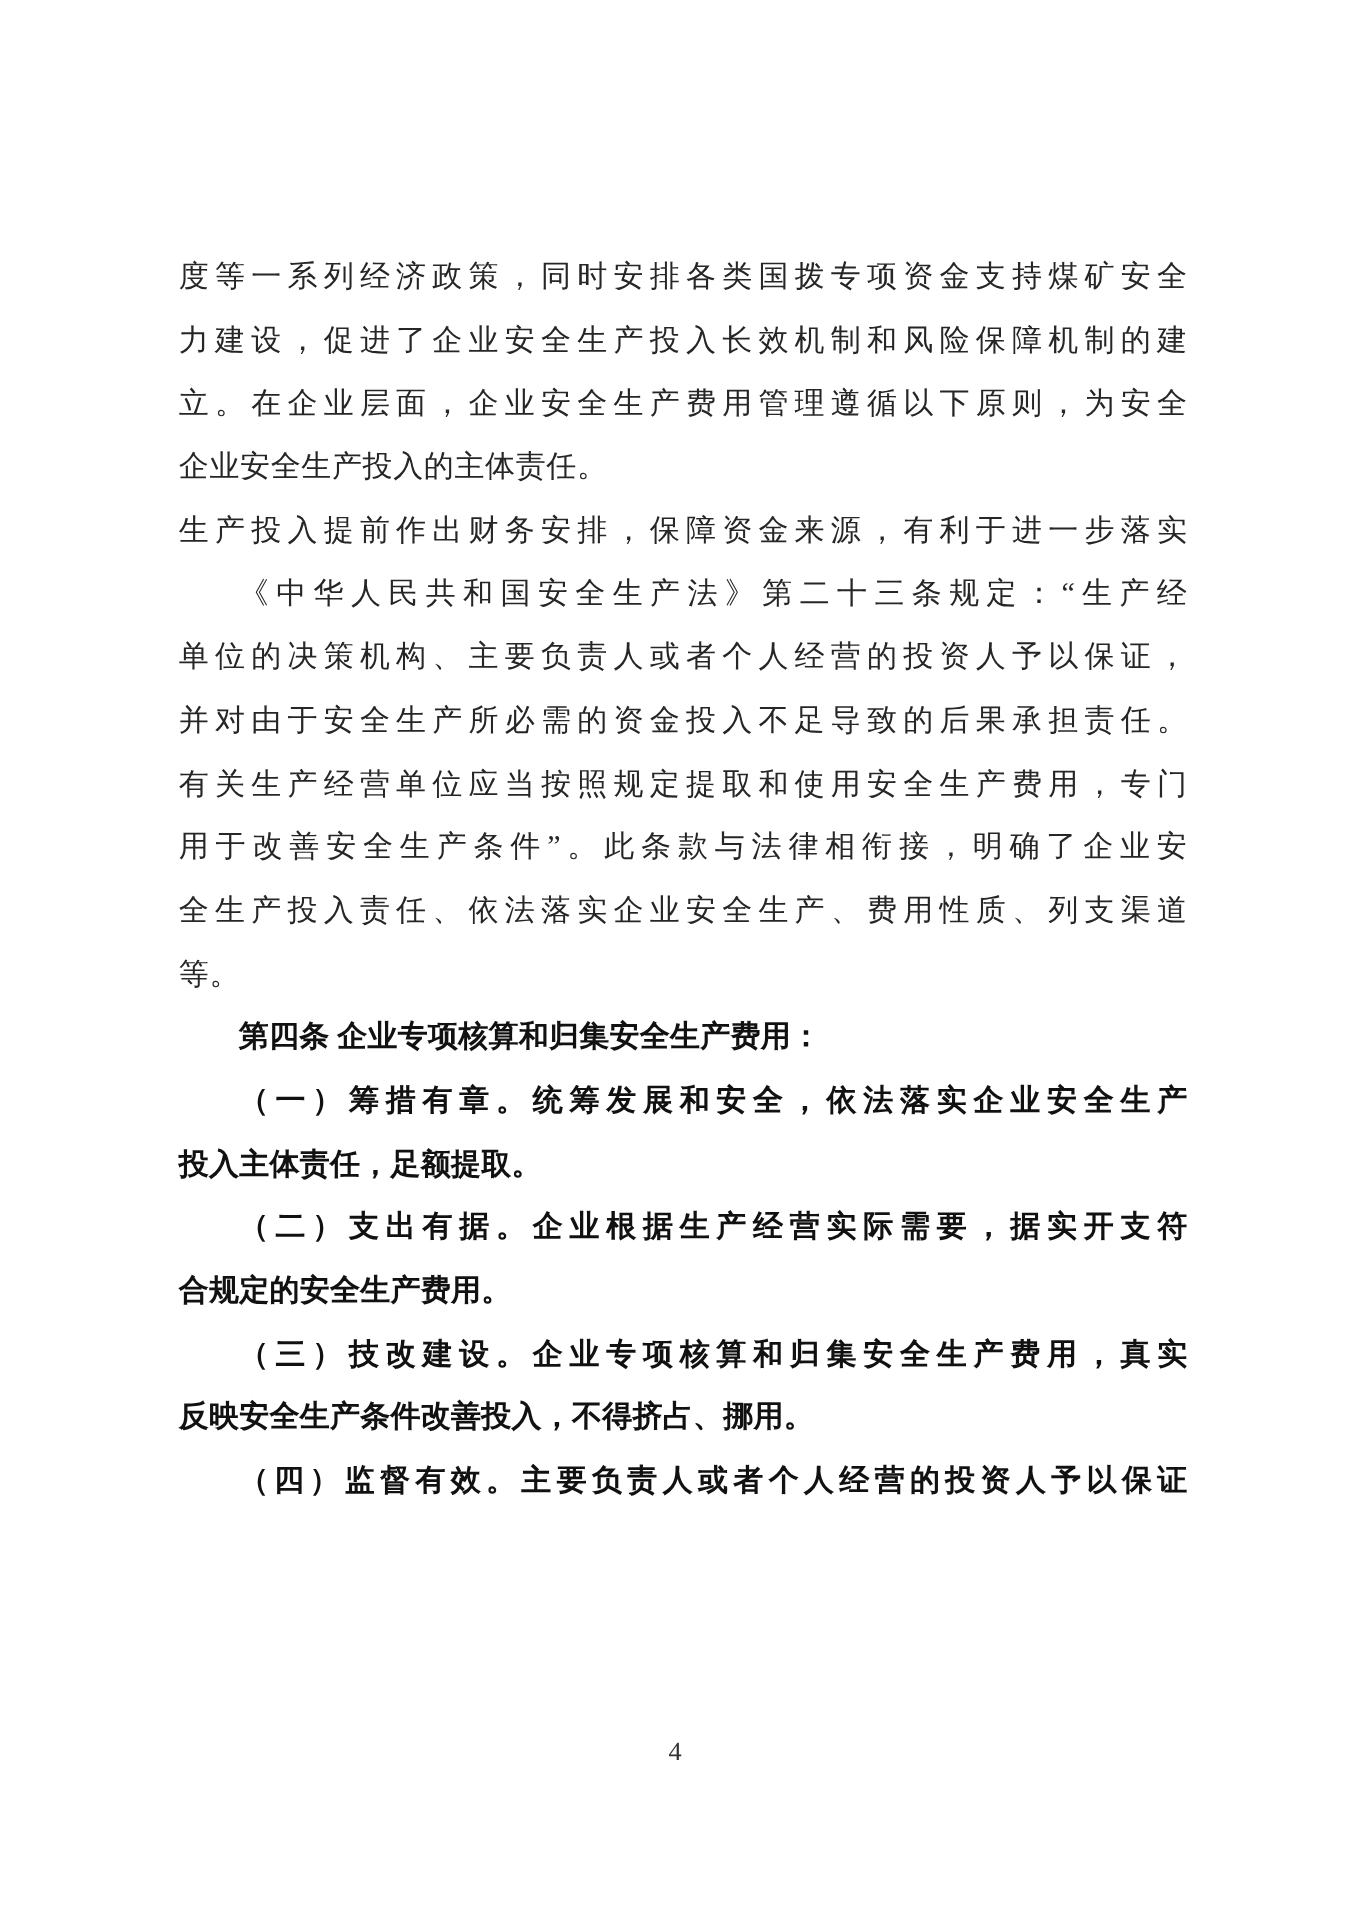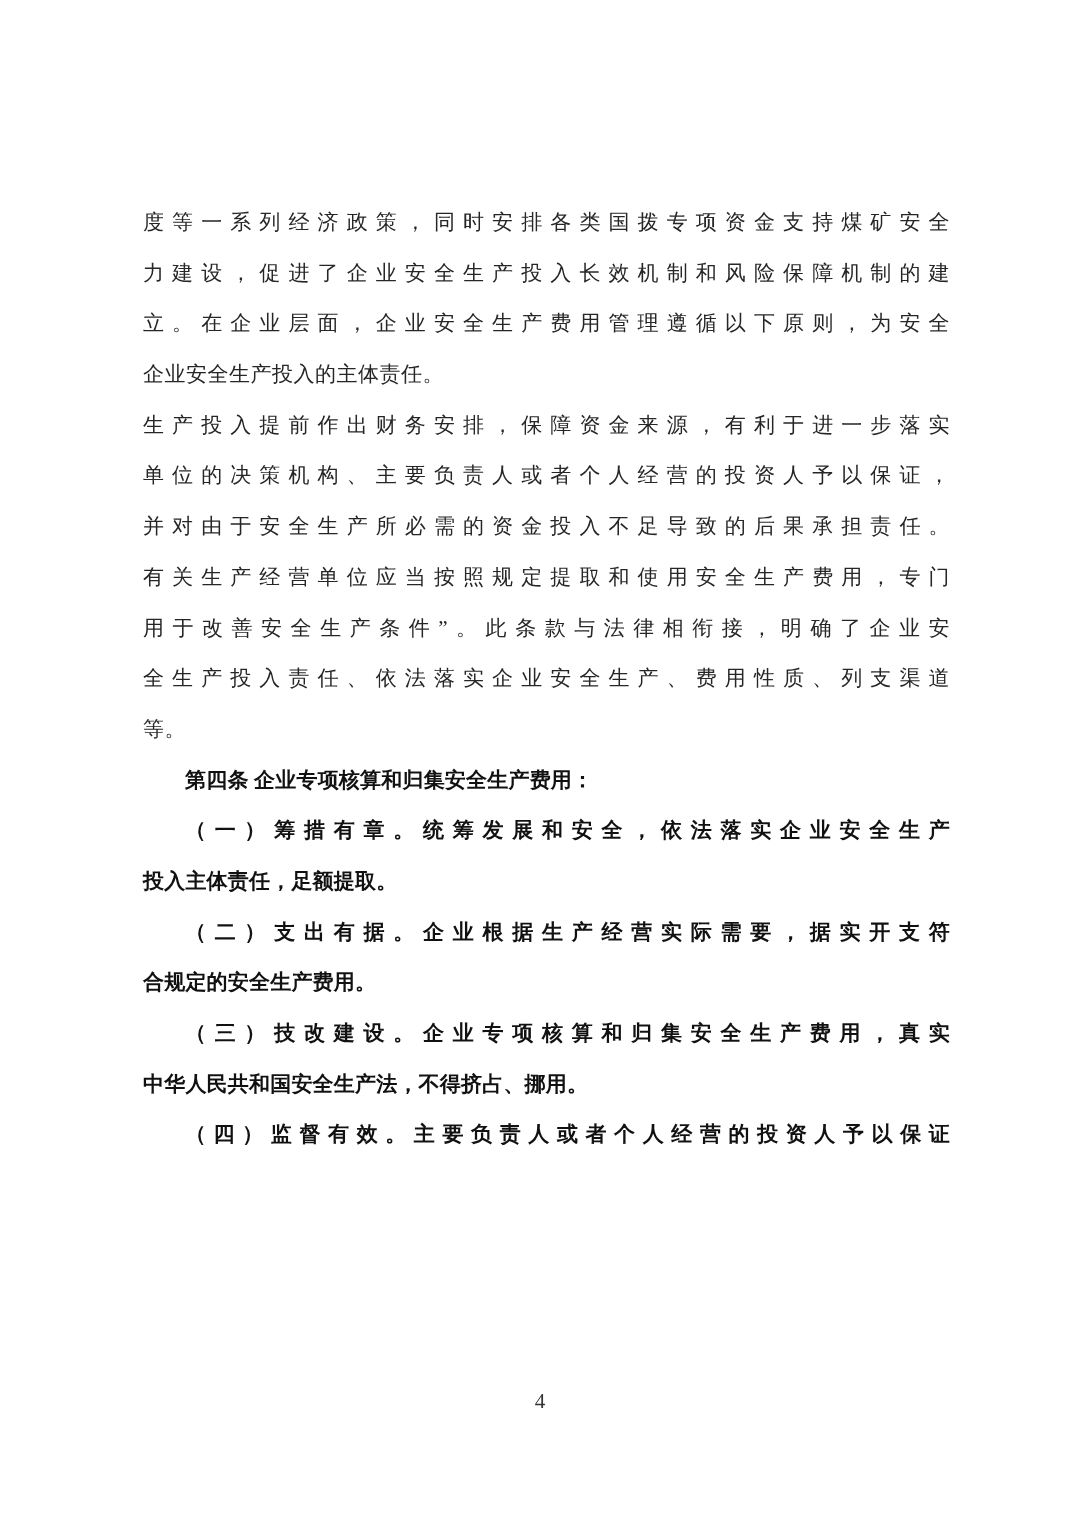--- a/index.html
+++ b/index.html
@@ -15,21 +15,21 @@
     font-family: "Liberation Serif", "DejaVu Serif", serif;
     overflow: hidden;
   }
   .text-block {
     position: absolute;
     left: 143px;
     top: 197px;
     width: 807px;
   }
   .line {
-    font-size: 21px;
+    font-size: 24px;
     height: 50.7px;
     line-height: 50.7px;
     color: var(--body-color, #262626);
     letter-spacing: 0.5px;
     white-space: nowrap;
   }
   .line.justify {
     white-space: normal;
     text-align: justify;
     text-align-last: justify;
@@ -60,31 +60,32 @@
 </head>
 <body>
 
 <div class="page">
   <div class="text-block">
       <div class="line justify">度等一系列经济政策，同时安排各类国拨专项资金支持煤矿安全</div>
       <div class="line justify">力建设，促进了企业安全生产投入长效机制和风险保障机制的建</div>
       <div class="line justify">立。在企业层面，企业安全生产费用管理遵循以下原则，为安全</div>
       <div class="line">企业安全生产投入的主体责任。</div>
       <div class="line justify">生产投入提前作出财务安排，保障资金来源，有利于进一步落实</div>
+      <div class="line justify indent">《中华人民共和国安全生产法》第二十三条规定：“生产经</div>
       <div class="line justify">单位的决策机构、主要负责人或者个人经营的投资人予以保证，</div>
       <div class="line justify">并对由于安全生产所必需的资金投入不足导致的后果承担责任。</div>
       <div class="line justify">有关生产经营单位应当按照规定提取和使用安全生产费用，专门</div>
       <div class="line justify">用于改善安全生产条件”。此条款与法律相衔接，明确了企业安</div>
       <div class="line justify">全生产投入责任、依法落实企业安全生产、费用性质、列支渠道</div>
       <div class="line">等。</div>
       <div class="line indent bold">第四条 企业专项核算和归集安全生产费用：</div>
       <div class="line justify indent bold">（一）筹措有章。统筹发展和安全，依法落实企业安全生产</div>
       <div class="line bold">投入主体责任，足额提取。</div>
       <div class="line justify indent bold">（二）支出有据。企业根据生产经营实际需要，据实开支符</div>
       <div class="line bold">合规定的安全生产费用。</div>
       <div class="line justify indent bold">（三）技改建设。企业专项核算和归集安全生产费用，真实</div>
-      <div class="line bold">中华人民共和国安全生产法，不得挤占、挪用。</div>
+      <div class="line bold">反映安全生产条件改善投入，不得挤占、挪用。</div>
       <div class="line justify indent bold">（四）监督有效。主要负责人或者个人经营的投资人予以保证</div>
     </div>
   <div class="page-footer">
     <span class="page-number">4</span>
   </div>
 </div>
 
 </body></html>

